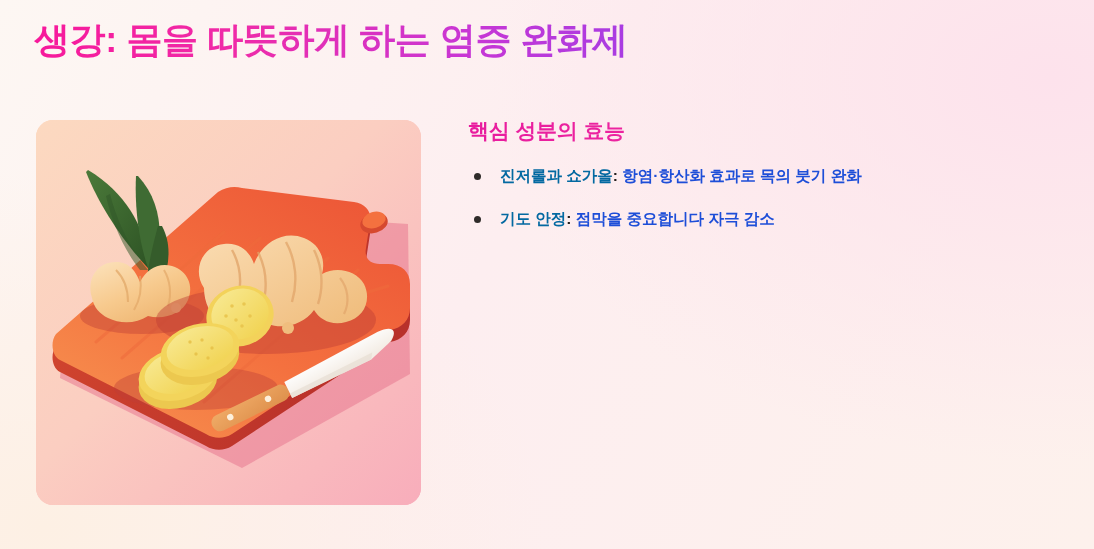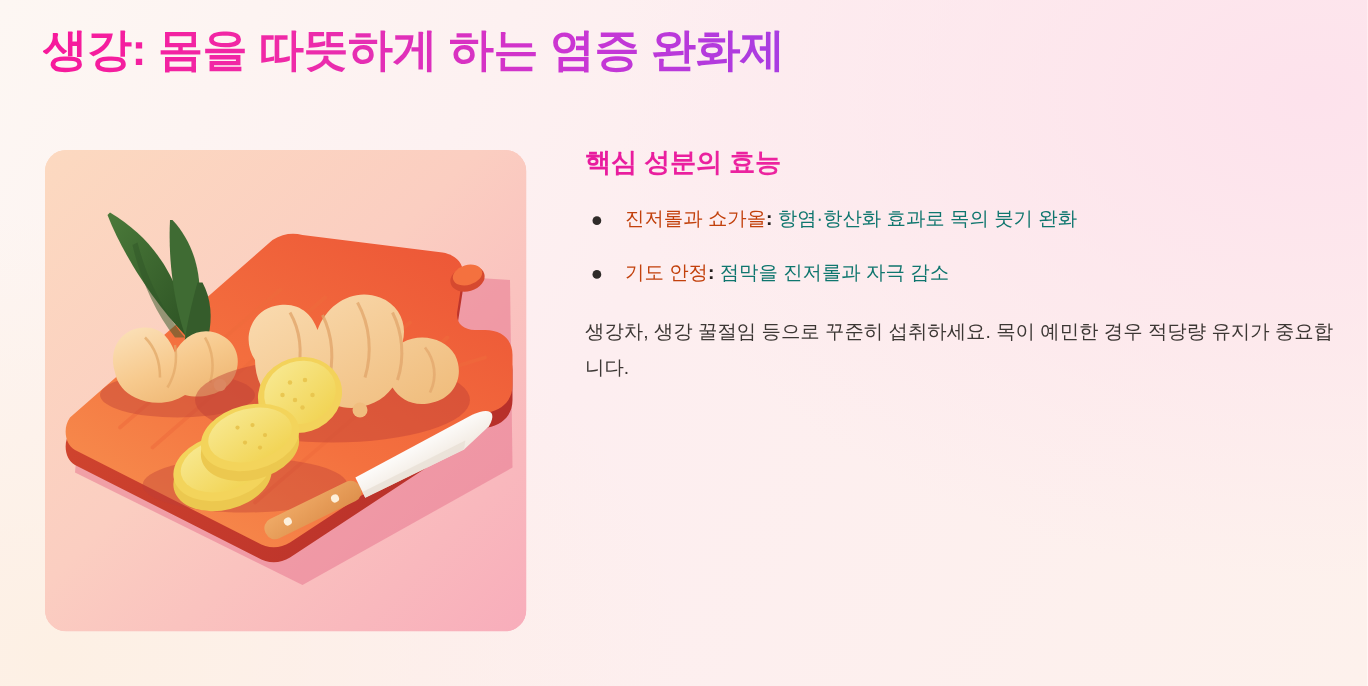--- a/index.html
+++ b/index.html
@@ -101,25 +101,25 @@
     content: "";
     position: absolute;
     left: 6px;
     top: 8px;
     width: 7px;
     height: 7px;
     border-radius: 50%;
     background: #2f2b29;
   }
   .bullet-term {
-    font-weight: 400;
-    color: #c2410c;
+    font-weight: 700;
+    color: #0369a1;
   }
   .bullet-sep { color: #241f1d; font-weight: 700; }
-  .bullet-desc { color: #0f766e; }
+  .bullet-desc { color: #1d4ed8; font-weight: bold; }
 
   .note {
     margin-top: 20px;
     font-size: 15.5px;
     line-height: 29px;
     color: #3c3734;
     width: 600px;
   }
 </style>
 </head>
@@ -284,21 +284,20 @@
 
     <div class="detail">
 
       <div class="section-heading">핵심 성분의 효능</div>
 
       <ul class="bullets">
         <li class="bullet">
           <span class="bullet-term">진저롤과 쇼가올</span><span class="bullet-sep">: </span><span class="bullet-desc">항염·항산화 효과로 목의 붓기 완화</span>
         </li>
         <li class="bullet">
-          <span class="bullet-term">기도 안정</span><span class="bullet-sep">: </span><span class="bullet-desc">점막을 진저롤과 자극 감소</span>
+          <span class="bullet-term">기도 안정</span><span class="bullet-sep">: </span><span class="bullet-desc">점막을 중요합니다 자극 감소</span>
         </li>
       </ul>
 
-      <p class="note">생강차, 생강 꿀절임 등으로 꾸준히 섭취하세요. 목이 예민한 경우 적당량 유지가 중요합니다.</p>
     </div>
 
   </div>
 </div>
 
 </body></html>

